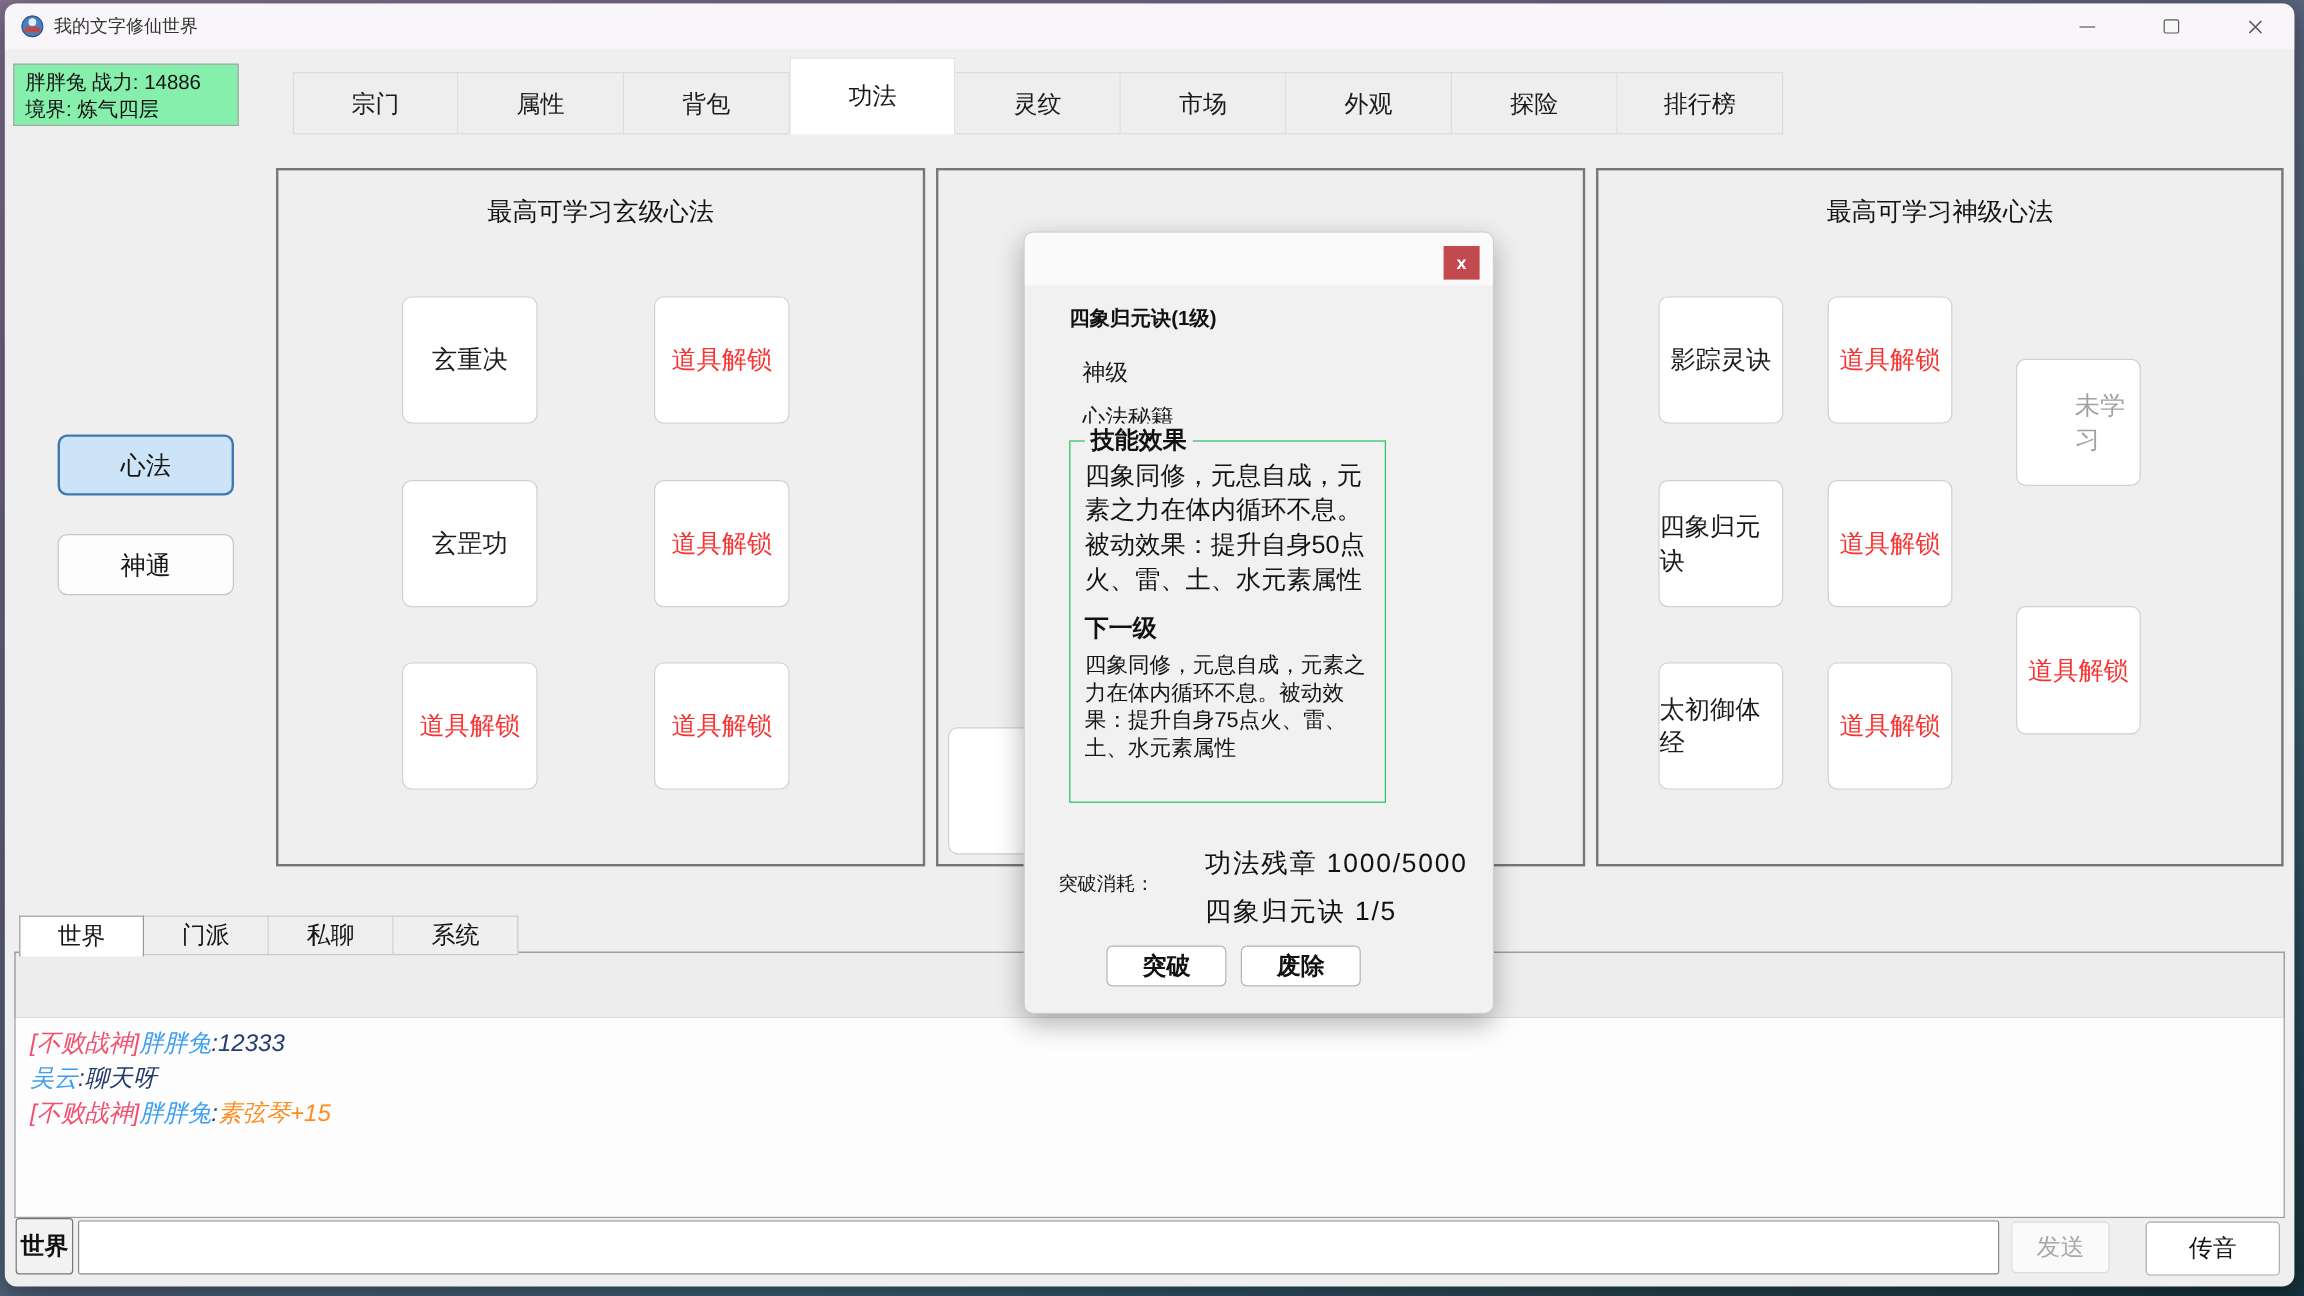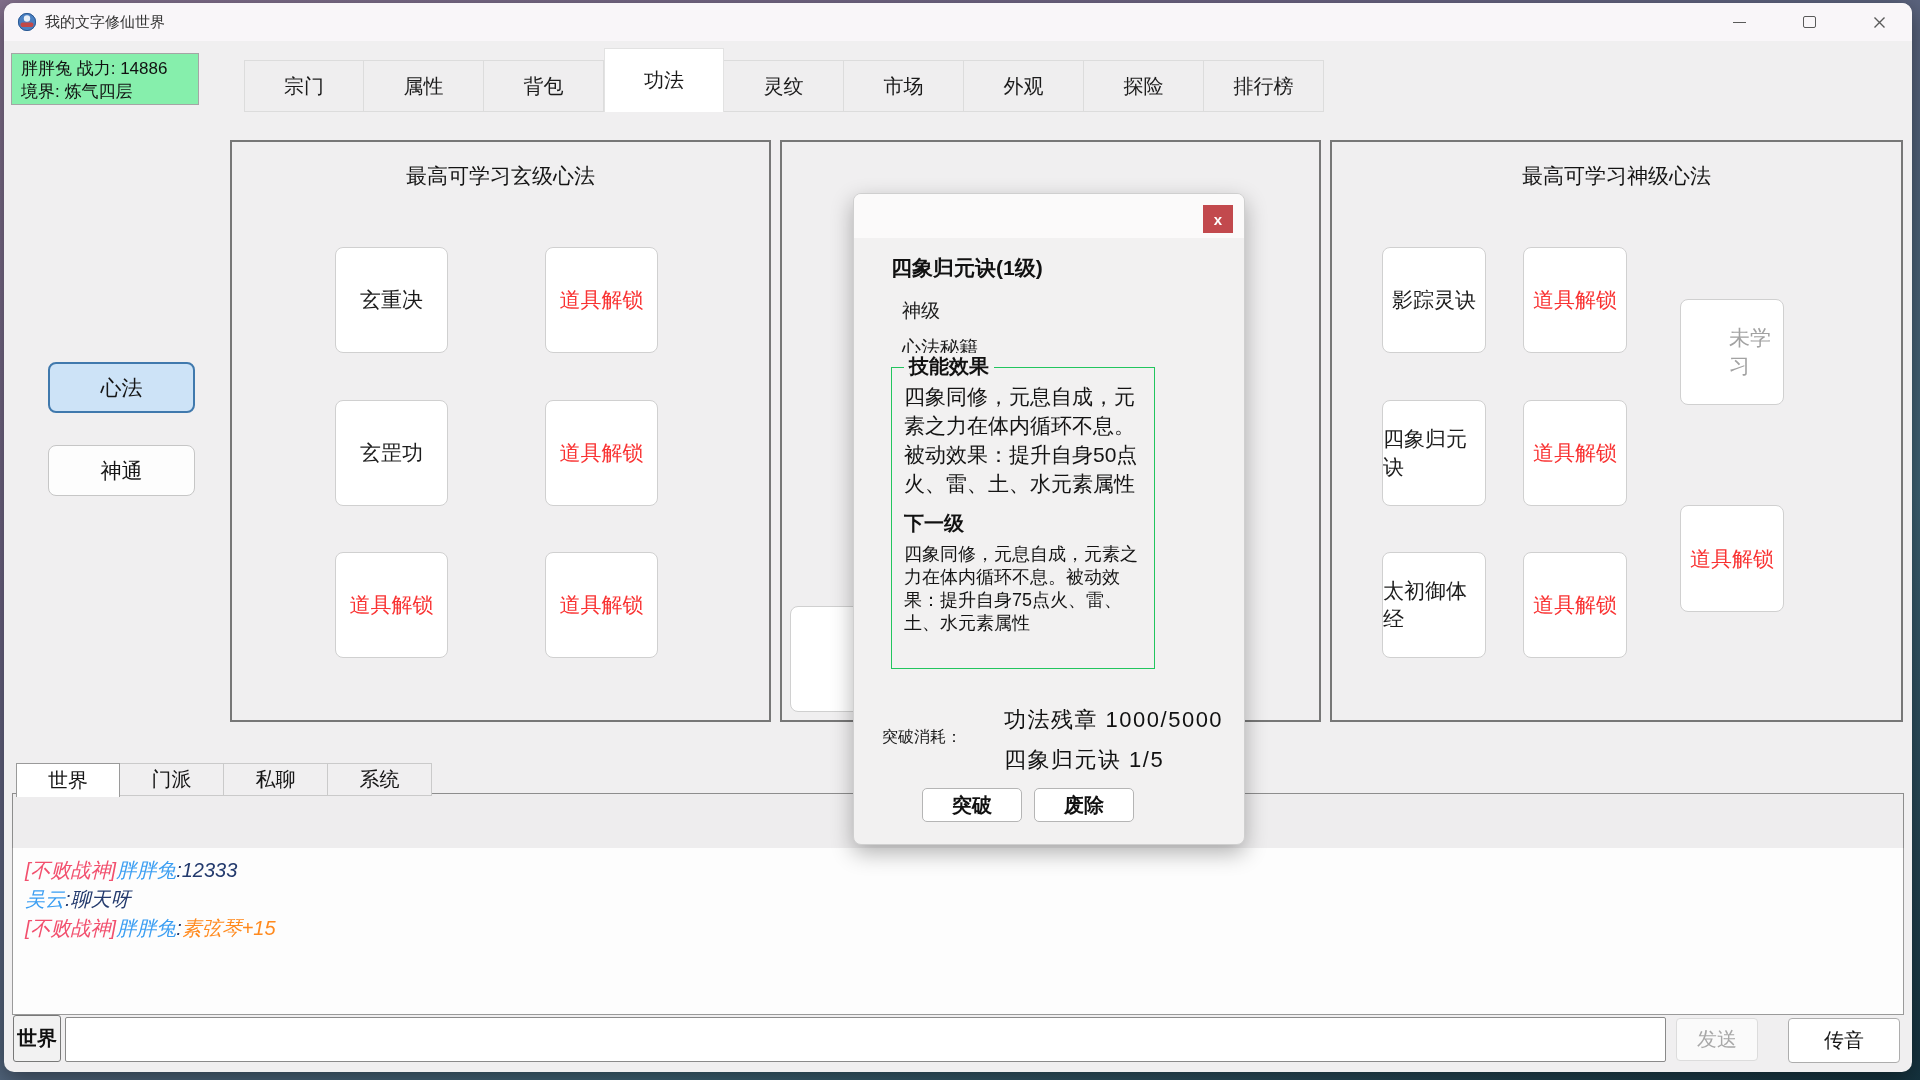--- a/index.html
+++ b/index.html
@@ -15,21 +15,21 @@
   .win-title { position:absolute; left:41px; top:10px; font-size:15px; color:#333; }
   .win-btn { position:absolute; top:4px; width:46px; height:30px; display:flex; align-items:center; justify-content:center; }
   .wb-min { right:150px; } .wb-max { right:80px; } .wb-close { right:10px; }
   .ic-min { display:block; width:13px; height:0; border-top:1.6px solid #5a5a5a; }
   .ic-max { display:block; width:13px; height:12px; border:1.6px solid #5a5a5a; border-radius:2px; }
   
   .player-box { position:absolute; left:7px; top:50px; width:188px; height:52px; background:#86efac;
                 border:1px solid #a5a5a5; padding:3px 9px; font-size:17px; line-height:23px; color:#111; }
   
   .nav-tabs { position:absolute; left:240px; top:45px; height:64px; display:flex; align-items:flex-end; }
-  .nav-tab { width:120px; height:52px; background:#efeeef; border:1px solid #dcdcdc; border-left:none;
+  .nav-tab { width:138px; height:52px; background:#efeeef; border:1px solid #dcdcdc; border-left:none;
              display:flex; align-items:center; justify-content:center; font-size:20px; color:#1b1b1b; }
   .nav-tab:first-child { border-left:1px solid #dcdcdc; }
   .nav-tab.active { height:64px; background:#fff; border:1px solid #e2e2e2; border-bottom:none; }
   
   .side-btn { position:absolute; width:147px; height:51px; border-radius:8px; display:flex; align-items:center;
               justify-content:center; font-size:21px; color:#161616; }
   .side-xinfa { left:44px; top:359px; background:#cde3f7; border:2px solid #4079ad; }
   .side-shentong { left:44px; top:442px; background:#fdfdfd; border:1px solid #c6c6c6; }
   
   .panel { position:absolute; top:137px; height:582px; border:2px solid #777; background:#f0eff0; }
@@ -46,21 +46,21 @@
   .s-c3 { left:348px; width:104px; height:106px; }
   .row1 { top:105px; } .row2 { top:258px; } .row3 { top:410px; }
   .s-c3a { top:157px;padding-left:48px; } .s-c3b { top:363px; height:107px; }
   .partial-btn { left:8px; top:464px; width:112px; height:106px; }
   
   .dialog { position:absolute; left:849px; top:190px; width:392px; height:652px; background:#f2f1f1;
             border:1px solid #cfcfcf; border-radius:8px; box-shadow:0 8px 22px rgba(0,0,0,.30); z-index:50; }
   .dlg-header { position:absolute; left:0; top:0; width:100%; height:44px; background:#fbfafa; border-radius:7px 7px 0 0; }
   .dlg-close { position:absolute; top:11px; right:11px; width:30px; height:28px; background:#c2494d; color:#fff;
                font-size:15px; font-weight:bold; display:flex; align-items:center; justify-content:center; }
-  .dlg-title { position:absolute; left:37px; top:60px; font-size:21px; font-weight:bold; color:#111; }
+  .dlg-title { position:absolute; left:37px; top:60px; font-size:17px; font-weight:bold; color:#111; }
   .dlg-grade { position:absolute; left:48px; top:104px; font-size:19px; color:#1a1a1a; }
   .dlg-type  { position:absolute; left:48px; top:141px; font-size:19px; color:#1a1a1a; }
   .effect-box { position:absolute; left:37px; top:173px; width:264px; height:302px;
                 border:1px solid #22c55e; padding:14px 12px 0 12px; }
   .effect-legend { position:absolute; top:-15px; left:12px; background:#f2f1f1; padding:0 5px;
                    font-size:20px; font-weight:bold; color:#111; }
   .effect-text { font-size:21px; line-height:29px; color:#141414; }
   .next-label { margin-top:12px; font-size:20px; font-weight:bold; color:#111; }
   .next-text { margin-top:6px; font-size:18px; line-height:23px; color:#141414; }
   .cost-label { position:absolute; left:28px; top:533px; font-size:16px; color:#1a1a1a; }

